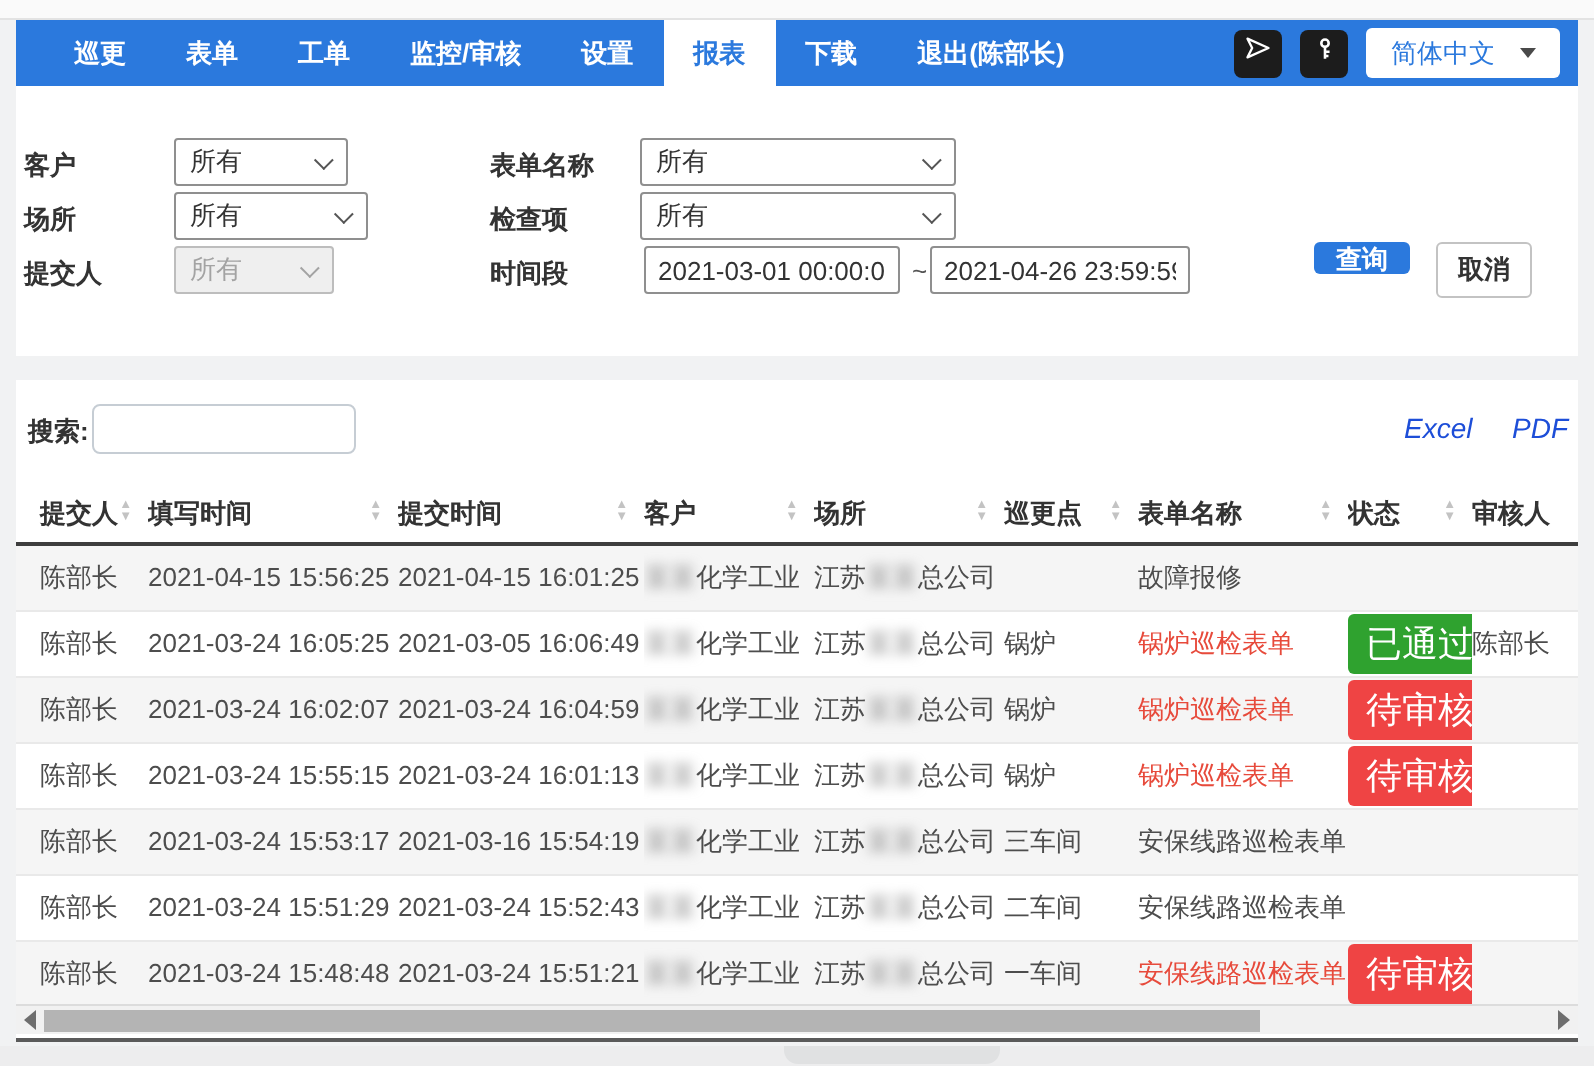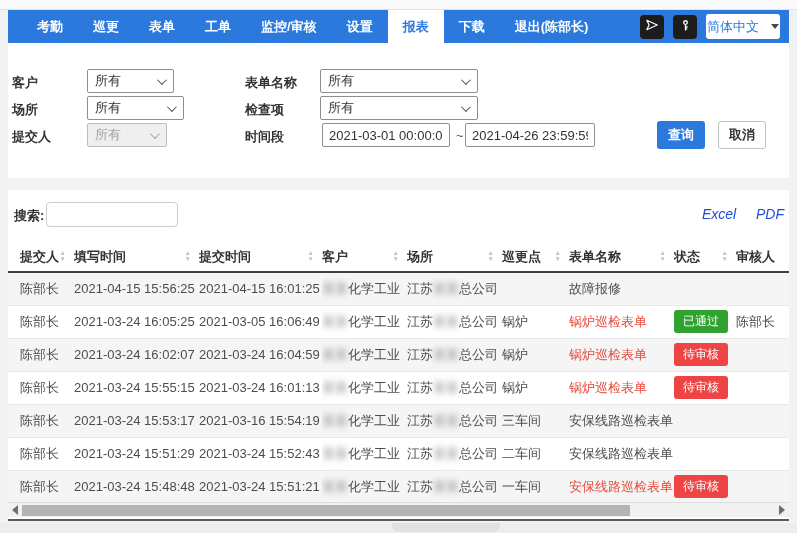--- a/index.html
+++ b/index.html
@@ -23,21 +23,21 @@
     color:#fff; font-size:13px; font-weight:bold; padding:0 15px;
     display:flex; align-items:center; cursor:pointer; white-space:nowrap;
   }
   .nav-item.active { background:#fff; color:#2b79dd; }
   .nav-right { margin-left:auto; display:flex; align-items:center; gap:9px; padding-right:9px; }
   .icon-btn {
     width:24px; height:24px; background:#1c1c1c; border-radius:4px;
     display:flex; align-items:center; justify-content:center; cursor:pointer;
   }
   .lang-select {
-    background:#fff; border-radius:3px; height:25px; width:74px;
+    background:#fff; border-radius:3px; height:25px; width:97px;
     display:flex; align-items:center; justify-content:center; gap:12px;
     color:#2b79dd; font-size:13px; cursor:pointer;
   }
   .caret-down { width:0; height:0; border-left:4px solid transparent; border-right:4px solid transparent; border-top:5px solid #4a4a4a; }
 
   
   .filter-panel { position:absolute; left:8px; top:43px; width:781px; height:135px; background:#fff; }
   .f-label { position:absolute; font-size:13px; font-weight:bold; color:#333; }
   .sel {
     position:absolute; height:24px; border:1px solid #8f8f8f; border-radius:2px;
@@ -89,21 +89,21 @@
   table.report th:first-child, table.report td:first-child { padding-left:12px; }
   .sort { display:inline-flex; flex-direction:column; position:absolute; right:8px; top:4px; color:#c3c3c3; font-size:6.5px; line-height:5.5px; }
   table.report td {
     font-size:13px; color:#4d4d4d; height:33px; padding:0;
     border-bottom:1px solid #e9e9e9; white-space:nowrap; overflow:hidden;
   }
   table.report tr.odd td { background:#f5f5f5; }
   .blur { filter:blur(3px); color:#8a8a8a; }
   .red { color:#e74a3b; }
   .badge {
-    display:inline-block; padding:3px 9px; border-radius:3px; color:#fff; font-size:12px;
+    display:inline-block; padding:3px 9px; border-radius:3px; color:#fff; font-size:18px;
   }
   .badge.approved { background:#2fa22f; }
   .badge.pending { background:#ef4444; }
 
   
   .hscroll { position:absolute; left:0; bottom:2px; width:781px; height:15px; background:#f1f1f1; border-top:1px solid #dcdcdc; }
   .hscroll .thumb { position:absolute; left:14px; top:1.5px; width:608px; height:11.5px; background:#b4b4b4; }
   .scroll-arrow { position:absolute; top:2px; width:0; height:0; border-top:5px solid transparent; border-bottom:5px solid transparent; }
   .arrow-left { left:4px; border-right:6px solid #6e6e6e; }
   .arrow-right { right:4px; border-left:6px solid #6e6e6e; }
@@ -112,21 +112,20 @@
   .bottom-area { position:absolute; left:0; top:523px; width:797px; height:10px; background:#ededee; }
   .bottom-tab { position:absolute; left:392px; top:523px; width:108px; height:9px; background:#e0e1e2; border-radius:0 0 7px 7px; }
 </style>
 </head>
 <body>
 
 <div class="top-strip"></div>
 
 <div class="navbar">
   <div class="nav-items">
-      <div class="nav-item">考勤</div>
       <div class="nav-item">巡更</div>
       <div class="nav-item">表单</div>
       <div class="nav-item">工单</div>
       <div class="nav-item">监控/审核</div>
       <div class="nav-item">设置</div>
       <div class="nav-item active">报表</div>
       <div class="nav-item">下载</div>
       <div class="nav-item">退出(陈部长)</div>
     </div>
   <div class="nav-right">
@@ -181,21 +180,21 @@
   <div class="sel" style="left:312px; top:53px; width:158px;">
     <span>所有</span>
     <span class="chev"></span>
   </div>
 
   <span class="f-label" style="left:237px; top:85px;">时间段</span>
   <input class="time-input" style="left: 314px; top: 80px; width: 128px;" value="2021-03-01 00:00:00">
   <span class="tilde" style="left:448px; top:85px;">~</span>
   <input class="time-input" style="left: 457px; top: 80px; width: 130px;" value="2021-04-26 23:59:59">
 
-  <button class="btn-primary" style="left:649px; top:78px; width:48px; height:28px;">查询</button>
+  <button class="btn-primary" style="left:649px; top:78px; width:48px; height:16px;">查询</button>
   <button class="btn-plain" style="left:710px; top:78px; width:48px; height:28px;text-align:center;">取消</button>
 </div>
 
 <div class="table-panel">
   <span class="search-label">搜索:</span>
   <input class="search-input" value="" style="">
   <span class="export-link link-excel">Excel</span>
   <span class="export-link link-pdf">PDF</span>
 
   <table class="report">

